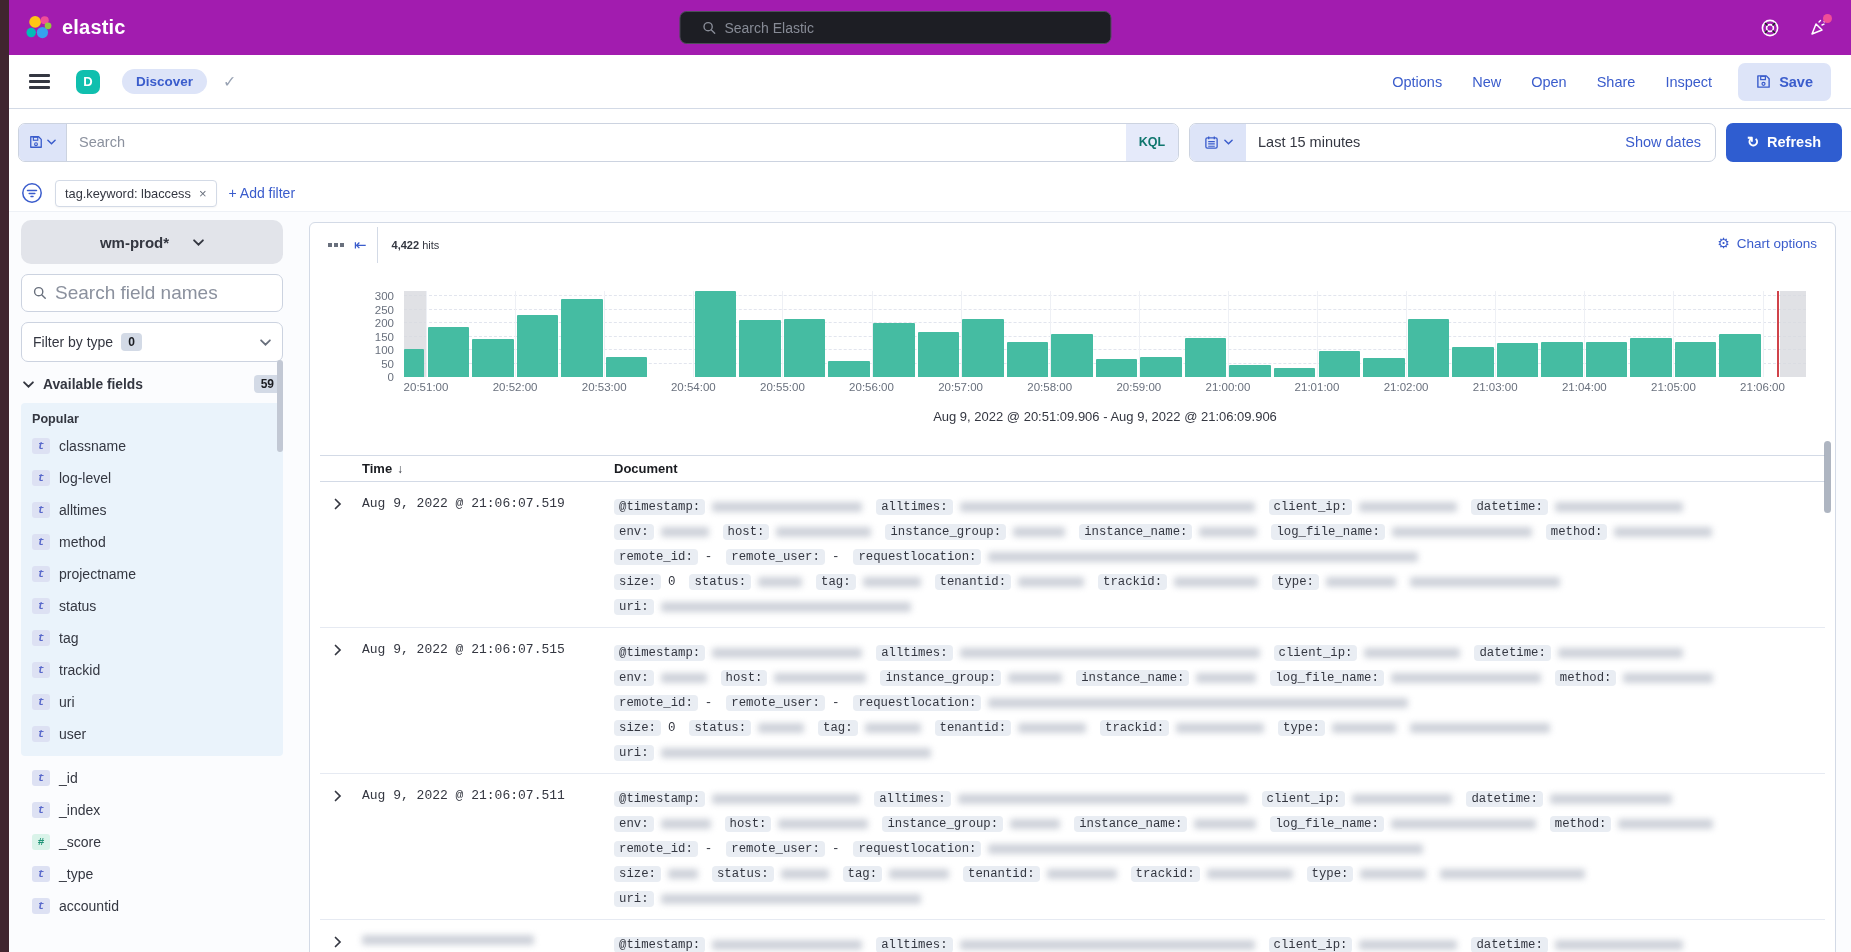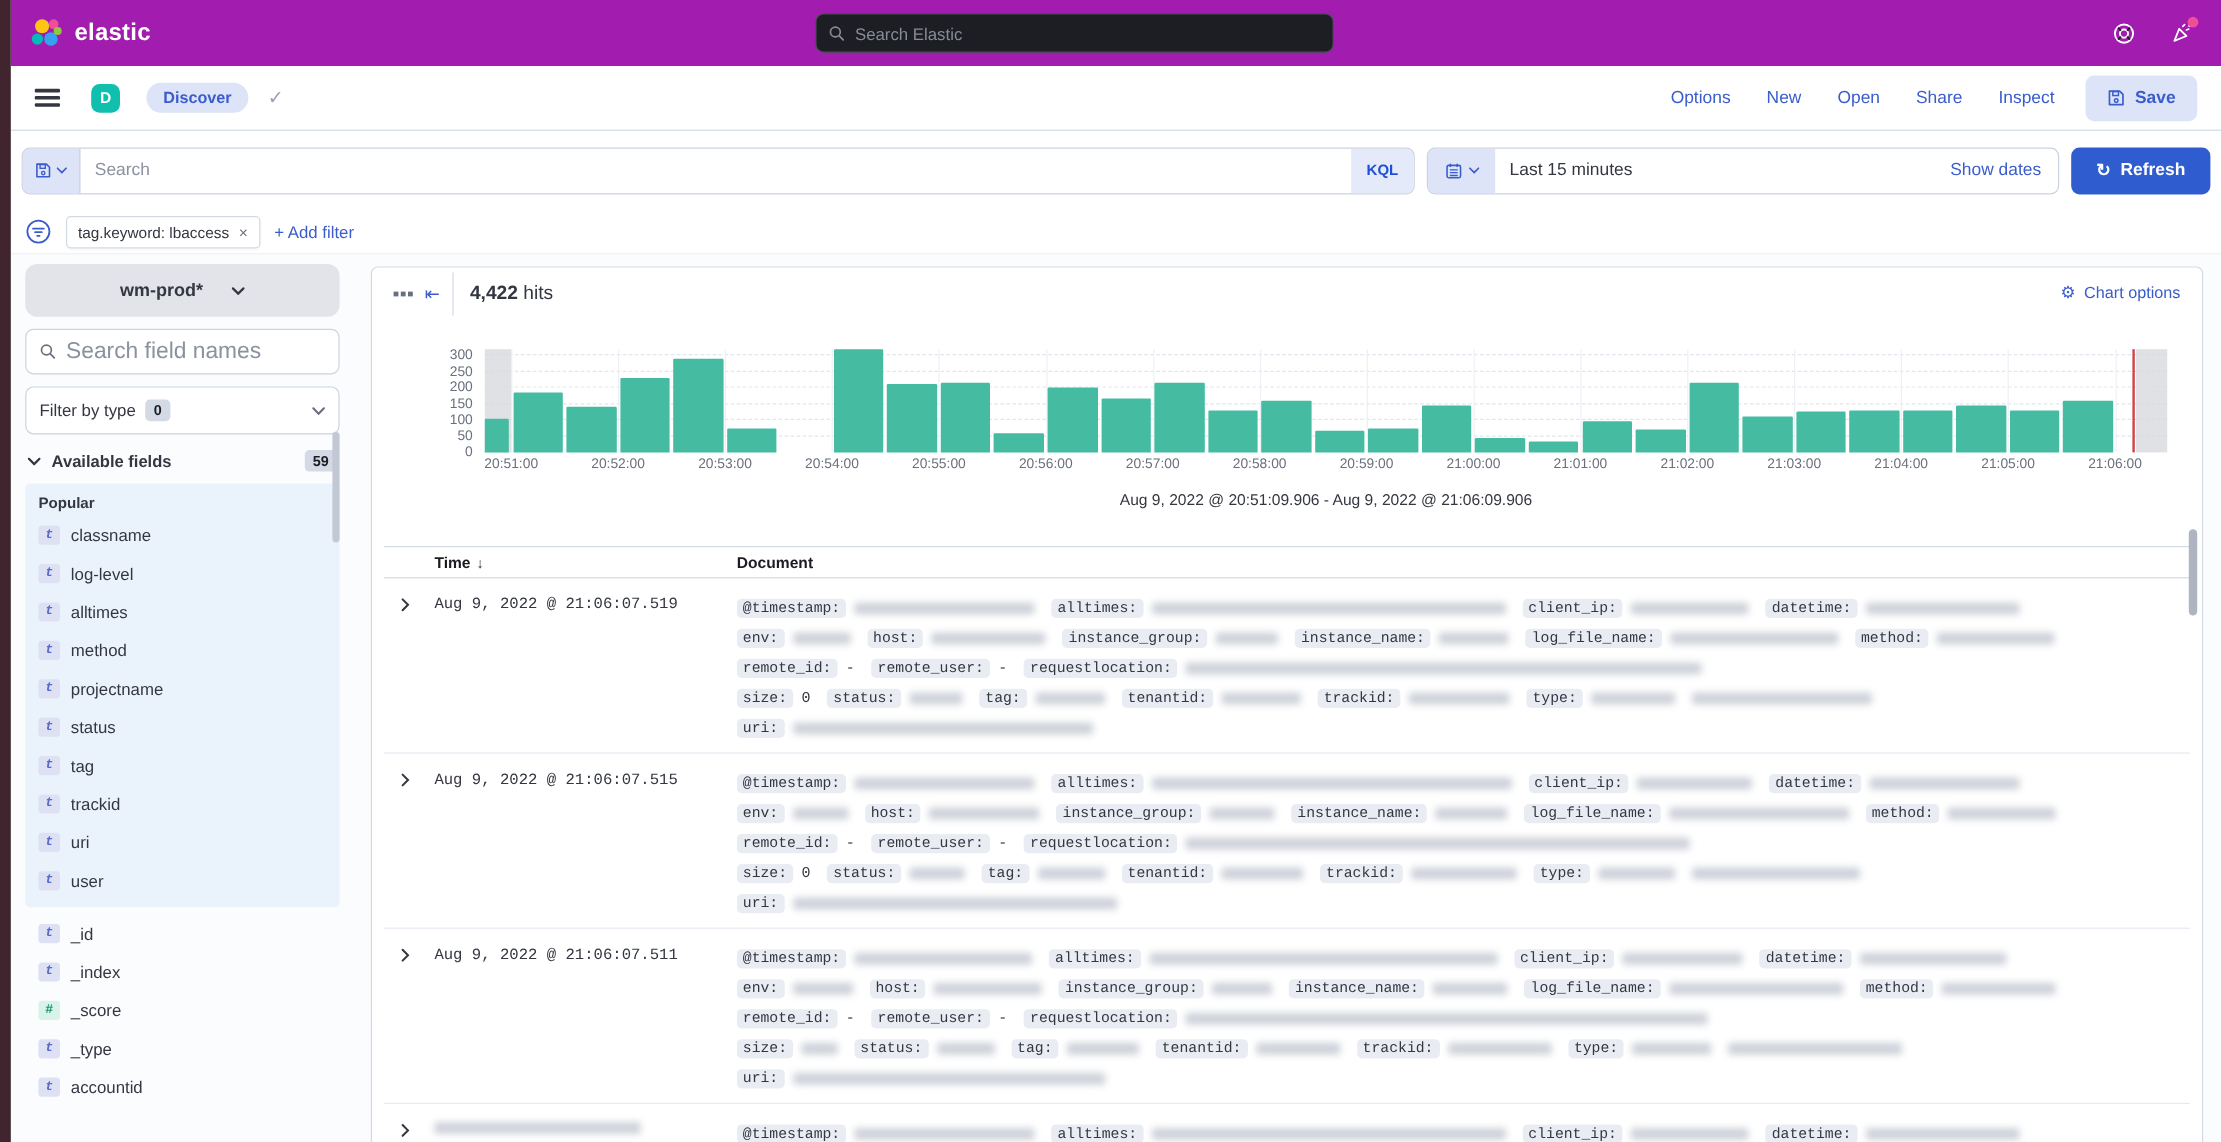--- a/index.html
+++ b/index.html
@@ -9,21 +9,21 @@
     font-family:"Liberation Sans", sans-serif; background:#fff; color:#343741;
   }
   
   .edge-strip { position:absolute; left:0; top:0; width:9px; height:952px; background:#40252f; z-index:9; }
 
   
   .topbar { position:absolute; left:9px; right:0; top:0; height:55px; background:#a21caf; display:flex; align-items:center; z-index:8; }
   .brand { display:flex; align-items:center; gap:10px; margin-left:16px; }
   .brand-name { color:#fff; font-size:20px; font-weight:600; letter-spacing:.2px; }
   .global-search { position:absolute; left:50%; top:11px; transform:translateX(-58%); width:432px; height:33px;
-    border:1px solid #4c4e58; border-radius:7px; display:flex; align-items:center; gap:8px; padding:0 10px; background:#1d1e24; }
+    border:1px solid #4c4e58; border-radius:7px; display:flex; align-items:center; gap:8px; padding:0 22px; background:#1d1e24; }
   .global-search .ph { color:#878b96; font-size:14px; }
   .top-icons { position:absolute; right:22px; top:0; height:55px; display:flex; align-items:center; gap:26px; }
   .ticon { position:relative; width:22px; height:22px; display:flex; align-items:center; justify-content:center; cursor:pointer; }
   .pink-dot { position:absolute; right:-3px; top:-3px; width:9px; height:9px; border-radius:50%; background:#f04e98; }
 
   
   .app-header { position:absolute; left:9px; right:0; top:55px; height:54px; background:#fff; border-bottom:1px solid #d3dae6;
     display:flex; align-items:center; padding:0 20px; z-index:7; }
   .hamburger { width:21px; height:15px; display:flex; flex-direction:column; justify-content:space-between; cursor:pointer; }
   .hamburger span { height:2.6px; background:#343741; border-radius:1px; }
@@ -35,21 +35,21 @@
   .header-menu { margin-left:auto; display:flex; align-items:center; gap:30px; }
   .header-menu a { color:#3a5ccc; font-size:14.5px; text-decoration:none; cursor:pointer; }
   .save-btn { background:#dde4f8; color:#3a5ccc; font-weight:600; font-size:14.5px; border:none; border-radius:7px;
     height:38px; padding:0 18px; margin-left:26px; display:flex; align-items:center; gap:8px; cursor:pointer; }
 
   
   .query-bar { position:absolute; left:9px; right:0; top:109px; height:66px; background:#fff; display:flex; align-items:center; padding:0 9px; gap:10px; z-index:6; }
   .search-combo { flex:1; height:39px; border:1px solid #ccd3e0; border-radius:7px; display:flex; align-items:stretch; overflow:hidden; background:#fff; }
   .saved-query-seg { width:48px; background:#dde4f8; display:flex; align-items:center; justify-content:center; gap:4px; cursor:pointer; border-right:1px solid #ccd3e0; }
   .search-input { flex:1; display:flex; align-items:center; padding:0 12px; color:#8b919e; font-size:14.5px; }
-  .kql-seg { width:52px; background:#e5eafa; color:#1d4ed8; font-weight:700; font-size:12.5px; display:flex; align-items:center; justify-content:center; cursor:pointer; }
+  .kql-seg { width:52px; background:#e5eafa; color:#0f766e; font-weight:700; font-size:12.5px; display:flex; align-items:center; justify-content:center; cursor:pointer; }
   .datepicker { width:527px; height:39px; border:1px solid #ccd3e0; border-radius:7px; display:flex; align-items:stretch; overflow:hidden; background:#fff; }
   .date-seg { width:56px; background:#dde4f8; display:flex; align-items:center; justify-content:center; gap:5px; cursor:pointer; }
   .date-text { flex:1; display:flex; align-items:center; padding:0 12px; font-size:14.5px; color:#343741; }
   .show-dates { display:flex; align-items:center; padding:0 14px; color:#3a5ccc; font-size:14.5px; cursor:pointer; }
   .refresh-btn { width:116px; height:39px; background:#2f5dd0; border:none; border-radius:7px; color:#fff; font-size:14.5px; font-weight:600;
     display:flex; align-items:center; justify-content:center; gap:8px; cursor:pointer; }
 
   
   .filter-bar { position:absolute; left:9px; right:0; top:175px; height:37px; background:#fff; display:flex; align-items:center; padding:0 12px; gap:12px; border-bottom:1px solid #eef1f6; z-index:5; }
   .filter-chip { border:1px solid #d3dae6; border-radius:4px; background:#fff; font-size:12.8px; color:#343741; padding:5px 9px;
@@ -84,21 +84,21 @@
   .sidebar-scroll { position:absolute; left:268px; top:148px; width:6px; height:92px; border-radius:3px; background:#c2c8d4; }
 
   
   .main-card { position:absolute; left:300px; top:10px; right:15px; bottom:-30px; background:#fff; border:1px solid #d3dae6; border-radius:6px; overflow:hidden; }
   .hits-row { height:44px; display:flex; align-items:center; position:relative; padding-left:8px; }
   .mini-icons { display:flex; align-items:center; gap:10px; padding:0 10px; }
   .boxes-icon { display:flex; gap:2px; }
   .boxes-icon i { width:4px; height:4px; background:#69707d; display:block; }
   .collapse-icon { color:#3a5ccc; font-size:15px; cursor:pointer; }
   .hits-sep { width:1px; align-self:stretch; background:#d3dae6; margin:4px 0; }
-  .hits-text { margin-left:14px; font-size:16px; }
+  .hits-text { margin-left:14px; font-size:11px; }
   .hits-text b { font-weight:700; }
   .chart-options { position:absolute; right:18px; top:12px; color:#3a5ccc; font-size:13.5px; font-weight:500; display:flex; align-items:center; gap:7px; cursor:pointer; }
   .gear { font-size:14px; }
 
   
   .chart-outer { position:relative; height:178px; margin-top:2px; }
   .plot { position:absolute; left:94px; top:22px; width:1402px; height:86px; }
   .ylabels { position:absolute; left:0; top:14px; width:84px; height:102px; }
   .ylab { position:absolute; right:0; font-size:11.5px; color:#69707d; transform:translateY(-50%); }
   .gridh { position:absolute; left:0; width:100%; border-top:1px dashed #e2e5ee; height:0; }

